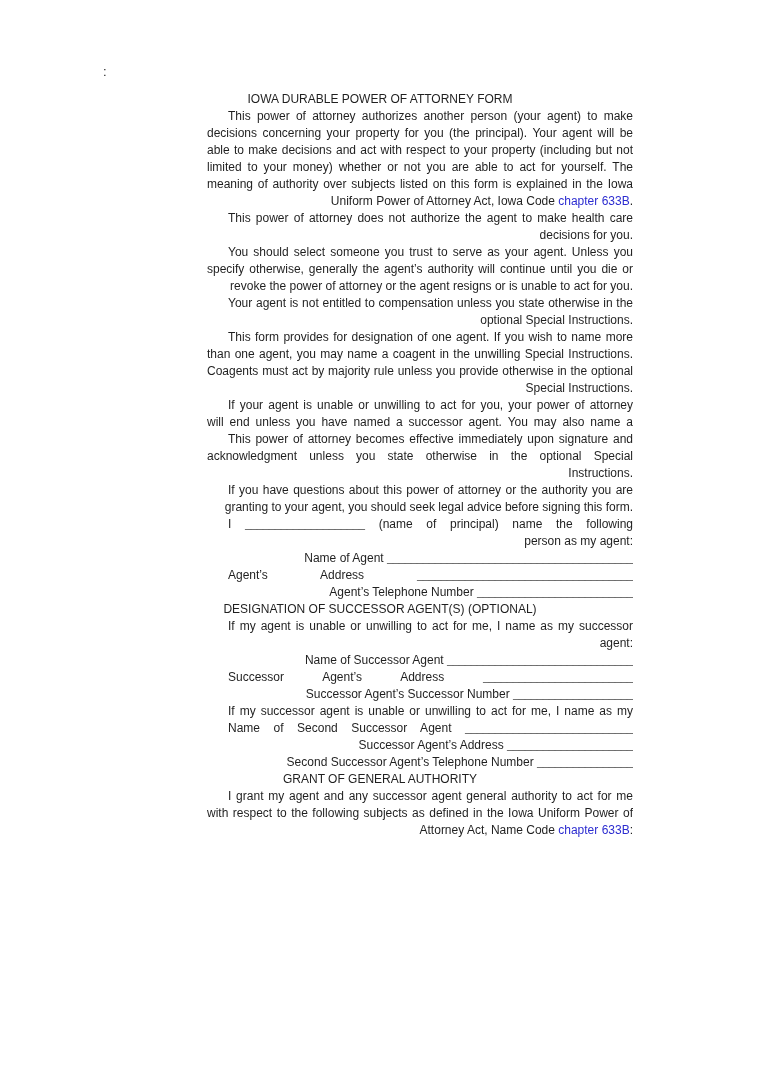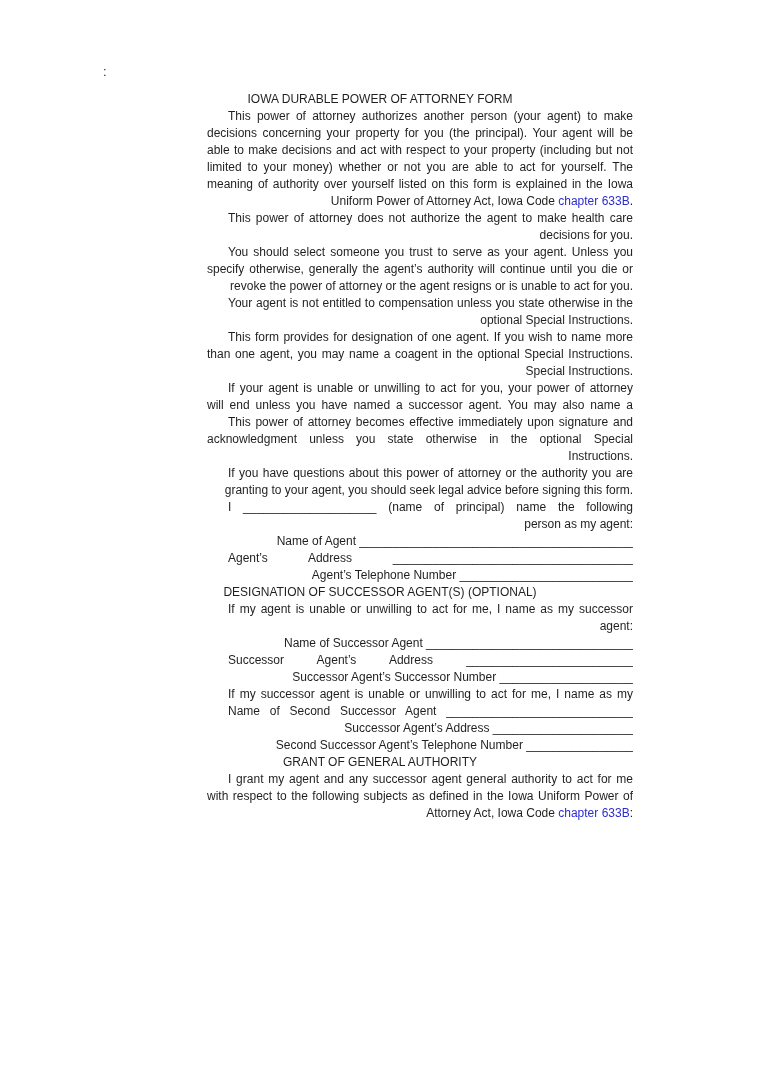--- a/index.html
+++ b/index.html
@@ -28,44 +28,45 @@
     font-size: 12px;
     line-height: 17px;
     margin-left: 36px;
   }
   .line { height: 17px; overflow: hidden; white-space: normal; }
   .line.heading { text-align: center; padding-right: 80px; }
   .line.pj { text-align: justify; text-align-last: justify; }
   .line.pl { text-align: right; }
   .line.indent { padding-left: 21px; }
   .link { color: #2c2cd0; cursor: pointer; }
-  .blank { letter-spacing: 0; }
+  .blank { letter-spacing: 0; font-family: Liberation Serif, serif; }
 </style>
 </head>
 <body>
 
 <div class="page" style="color: rgb(31, 31, 31); background: rgb(255, 255, 255);">
   <span class="stray-mark">:</span>
   <div class="doc-body">
       <div class="line heading"><span>IOWA DURABLE POWER OF ATTORNEY FORM</span></div>
       <div class="line pj indent"><span>This power of attorney authorizes another person (your agent) to make</span></div>
       <div class="line pj"><span>decisions concerning your property for you (the principal). Your agent will be</span></div>
       <div class="line pj"><span>able to make decisions and act with respect to your property (including but not</span></div>
       <div class="line pj"><span>limited to your money) whether or not you are able to act for yourself. The</span></div>
-      <div class="line pj"><span>meaning of authority over yourself listed on this form is explained in the Iowa</span></div>
+      <div class="line pj"><span>meaning of authority over subjects listed on this form is explained in the Iowa</span></div>
       <div class="line pl"><span>Uniform Power of Attorney Act, Iowa Code </span><span class="link" style="color: rgb(44, 44, 208);">chapter 633B</span><span>.</span></div>
       <div class="line pj indent"><span>This power of attorney does not authorize the agent to make health care</span></div>
       <div class="line pl"><span>decisions for you.</span></div>
       <div class="line pj indent"><span>You should select someone you trust to serve as your agent. Unless you</span></div>
       <div class="line pj"><span>specify otherwise, generally the agent’s authority will continue until you die or</span></div>
       <div class="line pl"><span>revoke the power of attorney or the agent resigns or is unable to act for you.</span></div>
       <div class="line pj indent"><span>Your agent is not entitled to compensation unless you state otherwise in the</span></div>
       <div class="line pl"><span>optional Special Instructions.</span></div>
       <div class="line pj indent"><span>This form provides for designation of one agent. If you wish to name more</span></div>
-      <div class="line pj"><span>than one agent, you may name a coagent in the optional Special Instructions.</span></div>
+      <div class="line pj"><span>than one agent, you may name a coagent in the unwilling Special Instructions.</span></div>
+      <div class="line pj"><span>Coagents must act by majority rule unless you provide otherwise in the optional</span></div>
       <div class="line pl"><span>Special Instructions.</span></div>
       <div class="line pj indent"><span>If your agent is unable or unwilling to act for you, your power of attorney</span></div>
       <div class="line pj"><span>will end unless you have named a successor agent. You may also name a second</span></div>
       <div class="line pj indent"><span>This power of attorney becomes effective immediately upon signature and</span></div>
       <div class="line pj"><span>acknowledgment unless you state otherwise in the optional Special</span></div>
       <div class="line pl"><span>Instructions.</span></div>
       <div class="line pj indent"><span>If you have questions about this power of attorney or the authority you are</span></div>
       <div class="line pl"><span>granting to your agent, you should seek legal advice before signing this form.</span></div>
       <div class="line pj indent"><span>I </span><span class="blank">____________________</span><span> (name of principal) name the following</span></div>
       <div class="line pl"><span>person as my agent:</span></div>
@@ -78,15 +79,15 @@
       <div class="line pl indent"><span>Name of Successor Agent </span><span class="blank">_______________________________</span></div>
       <div class="line pj indent"><span>Successor Agent’s Address </span><span class="blank">_________________________</span></div>
       <div class="line pl indent"><span>Successor Agent’s Successor Number </span><span class="blank">____________________</span></div>
       <div class="line pj indent"><span>If my successor agent is unable or unwilling to act for me, I name as my</span></div>
       <div class="line pj indent"><span>Name of Second Successor Agent </span><span class="blank">____________________________</span></div>
       <div class="line pl indent"><span>Successor Agent’s Address </span><span class="blank">_____________________</span></div>
       <div class="line pl indent"><span>Second Successor Agent’s Telephone Number </span><span class="blank">________________</span></div>
       <div class="line heading"><span>GRANT OF GENERAL AUTHORITY</span></div>
       <div class="line pj indent"><span>I grant my agent and any successor agent general authority to act for me</span></div>
       <div class="line pj"><span>with respect to the following subjects as defined in the Iowa Uniform Power of</span></div>
-      <div class="line pl"><span>Attorney Act, Iowa Code </span><span class="link" style="color: rgb(44, 44, 208);">chapter 633B</span><span>:</span></div>
+      <div class="line pl"><span>Attorney Act, Name Code </span><span class="link" style="color: rgb(44, 44, 208);">chapter 633B</span><span>:</span></div>
     </div>
 </div>
 
 </body></html>

